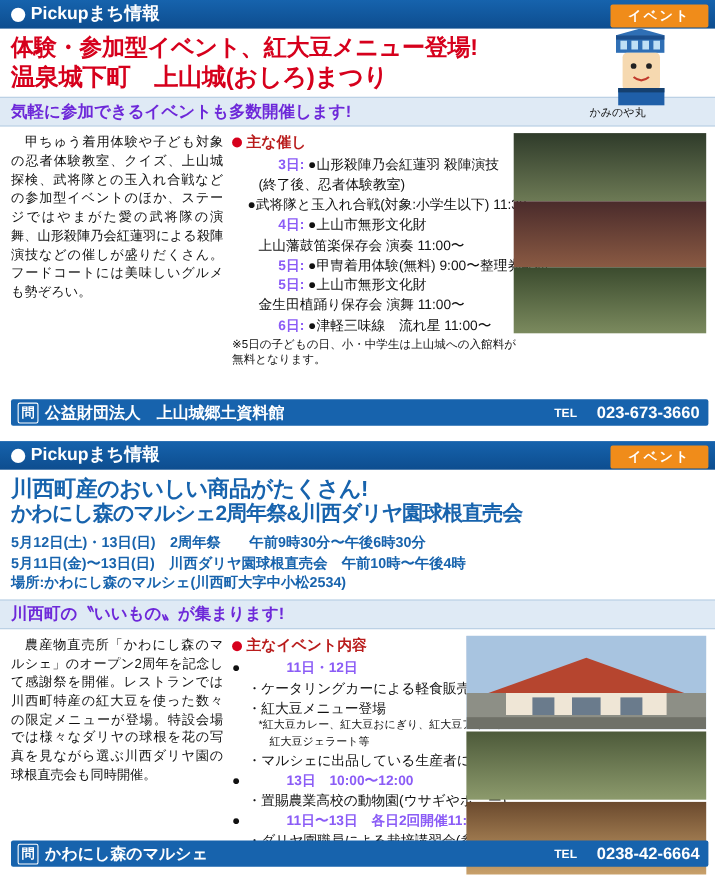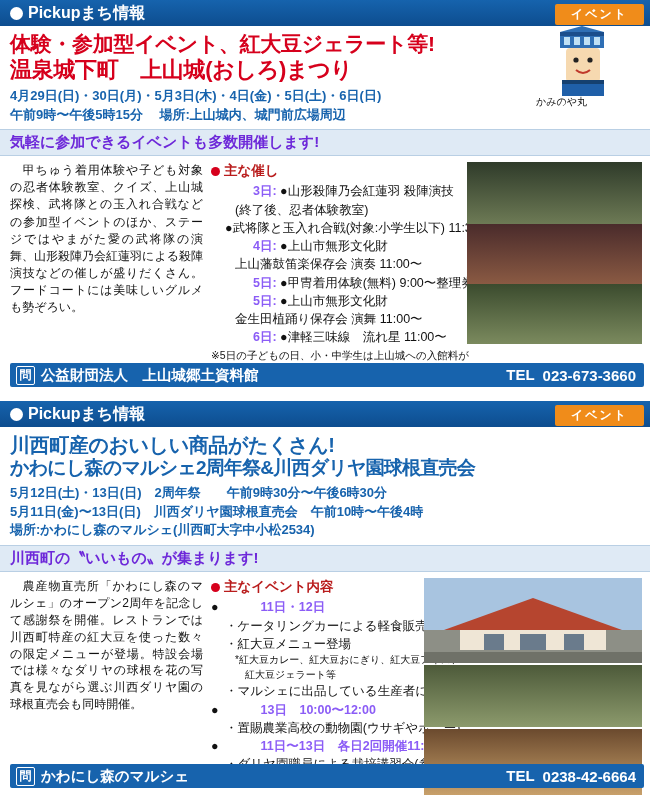--- a/index.html
+++ b/index.html
@@ -81,21 +81,21 @@
     position:absolute;left:10px;right:6px;bottom:8px;height:24px;
     background:#1763ad;border-radius:2px;display:flex;align-items:center;
     color:#fff;font-size:15px;font-weight:bold;
   }
   .contact .q{
     width:17px;height:17px;border:1.5px solid #fff;border-radius:2px;margin:0 6px 0 6px;
     font-size:12px;line-height:17px;text-align:center;flex:none;font-weight:bold;
   }
   .contact .cname{font-size:14.5px;}
   .contact .tel{margin-left:auto;margin-right:8px;font-size:15px;letter-spacing:0px;}
-  .contact .tel .lbl{font-size:15px;vertical-align:1px;margin-right:8px;}
+  .contact .tel .lbl{font-size:11px;vertical-align:1px;margin-right:18px;}
 
   
   .mascot{position:absolute;right:16px;top:26px;width:92px;height:70px;}
   .mascot .mname{position:absolute;left:-6px;bottom:-13px;font-size:10px;color:#111;white-space:nowrap;}
 
   .divider{height:6px;background:#ffffff;}
 
   
   .photos2{position:absolute;right:0;top:0;width:218px;}
   .p2a{height:85px;background:linear-gradient(#9fb8d8,#c9d8e6);}
@@ -111,32 +111,28 @@
 
   <div class="article art1">
 
     <div class="hdr">
       <span class="bullet"></span>
       <span class="ptxt">Pickupまち情報</span>
       <span class="cat">イベント</span>
     </div>
 
     <div class="titlewrap">
-      <div class="t1">体験・参加型イベント、紅大豆ジェラート等!</div>
+      <div class="t1">体験・参加型イベント、紅大豆メニュー登場!</div>
       <div class="t2">
         <span>温泉城下町</span>
         <span style="display:inline-block;width:10px"></span>
         <span>上山城(おしろ)まつり</span>
       </div>
     </div>
 
-    <div class="dates">
-      <div>4月29日(日)・30日(月)・5月3日(木)・4日(金)・5日(土)・6日(日)</div>
-      <div>午前9時〜午後5時15分 　場所:上山城内、城門前広場周辺</div>
-    </div>
 
     <div class="subban">気軽に参加できるイベントも多数開催します!</div>
 
     <div class="body">
       <div class="lead">　甲ちゅう着用体験や子ども対象の忍者体験教室、クイズ、上山城探検、武将隊との玉入れ合戦などの参加型イベントのほか、ステージではやまがた愛の武将隊の演舞、山形殺陣乃会紅蓮羽による殺陣演技などの催しが盛りだくさん。フードコートには美味しいグルメも勢ぞろい。</div>
 
       <div class="right">
 
         <div class="photos1">
           <div class="ph ph1"></div>

